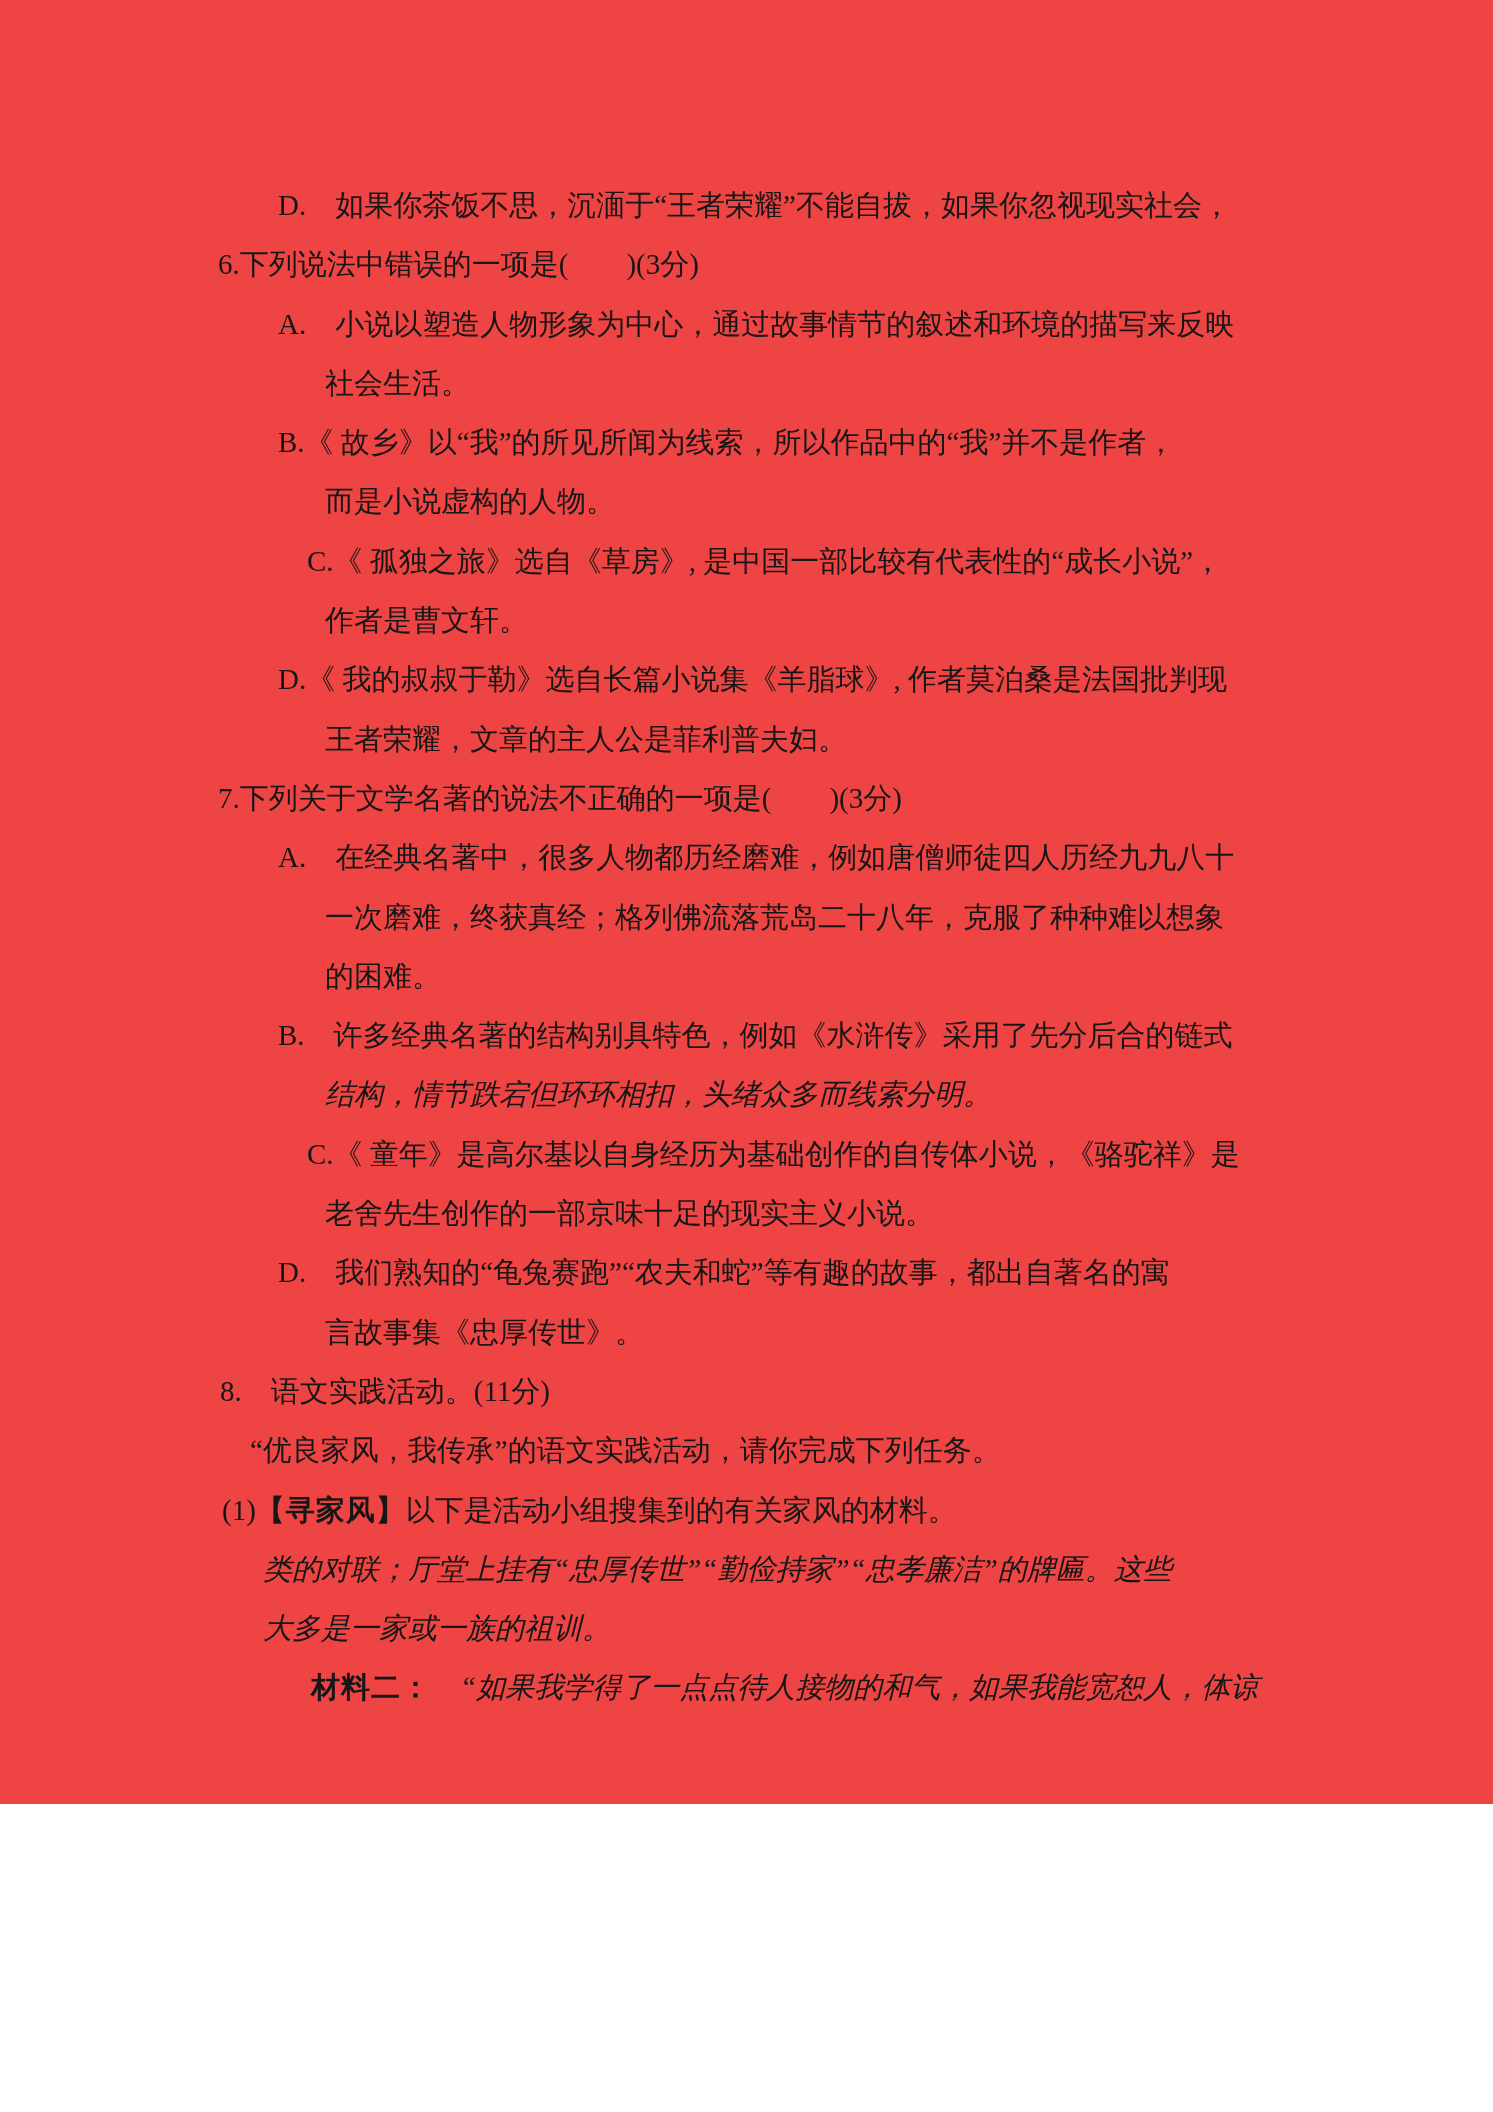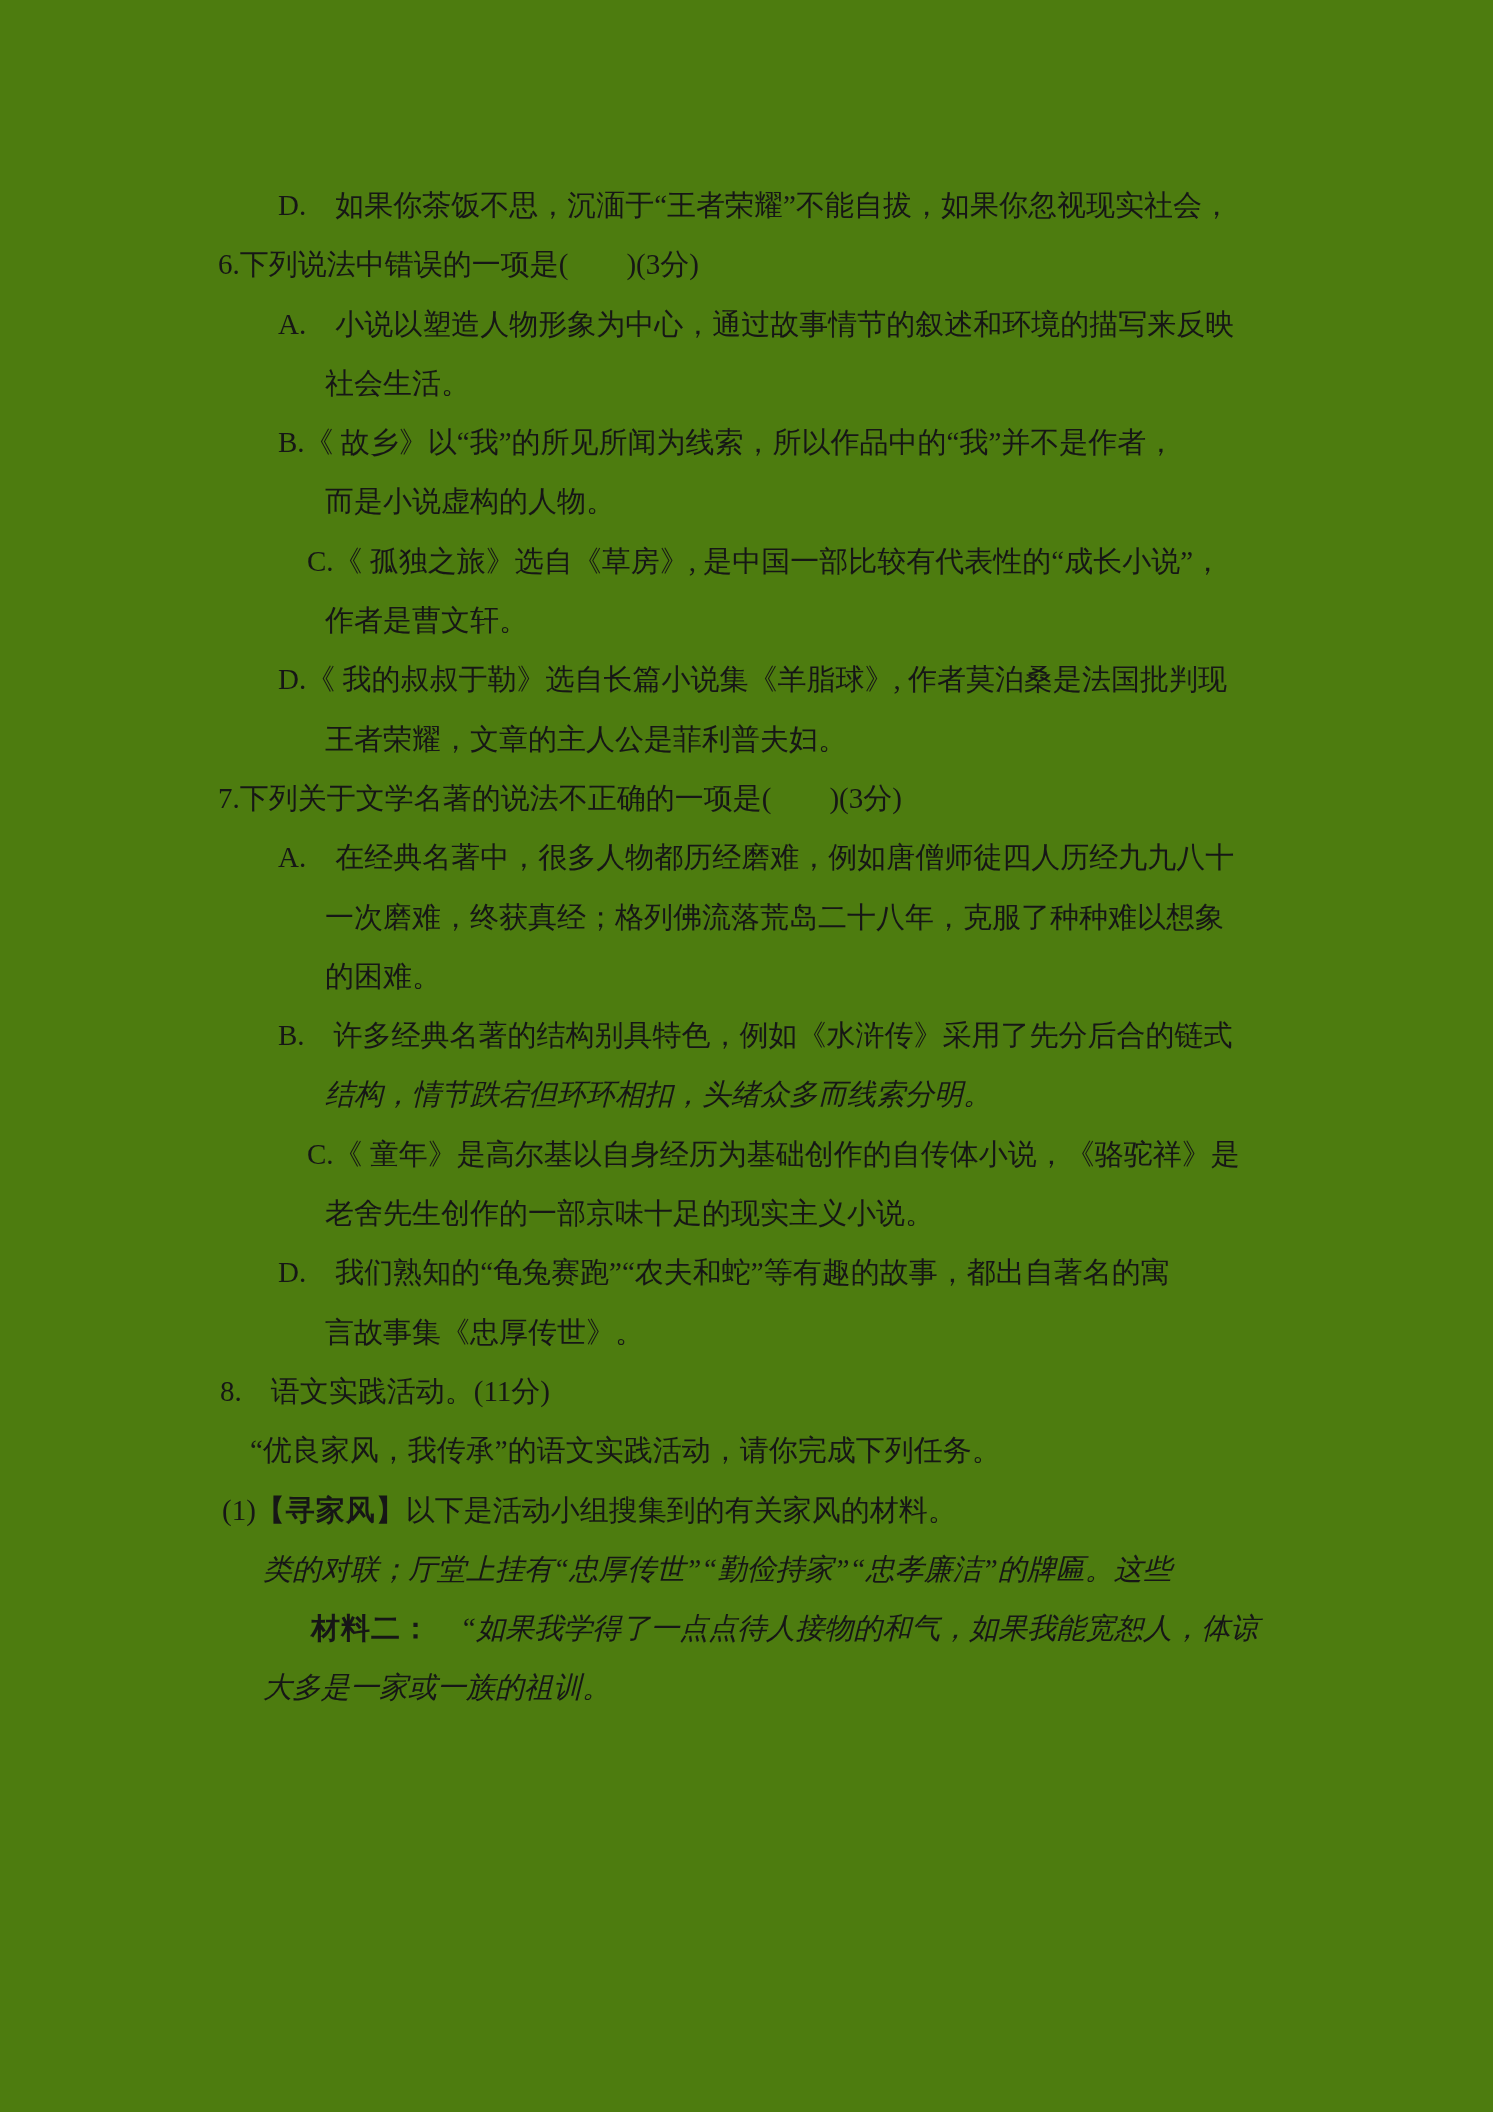--- a/index.html
+++ b/index.html
@@ -3,22 +3,22 @@
 <meta charset="utf-8">
 <style>
   html, body {
     margin: 0;
     padding: 0;
     background: #ffffff;
   }
   .page {
     position: relative;
     width: 1493px;
-    height: 2112px;
-    background: #4d7c0f;
+    height: 1804px;
+    background: #ef4444;
     overflow: hidden;
     font-family: "Liberation Serif", "DejaVu Serif", serif;
     color: #161616;
     font-size: 29px;
   }
   .lines {
     position: absolute;
     top: 176px;
     left: 0;
     right: 0;
@@ -66,16 +66,16 @@
       <div class="line" style="padding-left: 278px;"><span class="seg">B.　许多经典名著的结构别具特色，例如《水浒传》采用了先分后合的链式</span></div>
       <div class="line" style="padding-left: 325px; font-style: italic;"><span class="seg">结构，情节跌宕但环环相扣，头绪众多而线索分明。</span></div>
       <div class="line" style="padding-left: 307px;"><span class="seg">C.《 童年》是高尔基以自身经历为基础创作的自传体小说，《骆驼祥》是</span></div>
       <div class="line" style="padding-left: 325px;"><span class="seg">老舍先生创作的一部京味十足的现实主义小说。</span></div>
       <div class="line" style="padding-left: 278px;"><span class="seg">D.　我们熟知的“龟兔赛跑”“农夫和蛇”等有趣的故事，都出自著名的寓</span></div>
       <div class="line" style="padding-left: 325px;"><span class="seg">言故事集《忠厚传世》。</span></div>
       <div class="line" style="padding-left: 220px;"><span class="seg">8.　语文实践活动。(11分)</span></div>
       <div class="line" style="padding-left: 250px;"><span class="seg">“优良家风，我传承”的语文实践活动，请你完成下列任务。</span></div>
       <div class="line" style="padding-left: 222px;"><span class="seg">(1)</span><span class="seg seg-bold">【寻家风】</span><span class="seg">以下是活动小组搜集到的有关家风的材料。</span></div>
       <div class="line" style="padding-left: 263px;"><span class="seg seg-italic">类的对联；厅堂上挂有“忠厚传世”“勤俭持家”“忠孝廉洁”的牌匾。这些</span></div>
+      <div class="line" style="padding-left: 263px;"><span class="seg seg-italic">大多是一家或一族的祖训。</span></div>
       <div class="line" style="padding-left: 311px;"><span class="seg seg-bold">材料二：</span><span class="seg seg-italic">　“如果我学得了一点点待人接物的和气，如果我能宽恕人，体谅</span></div>
-      <div class="line" style="padding-left: 263px;"><span class="seg seg-italic">大多是一家或一族的祖训。</span></div>
     </div>
 </main>
 
 </body></html>

